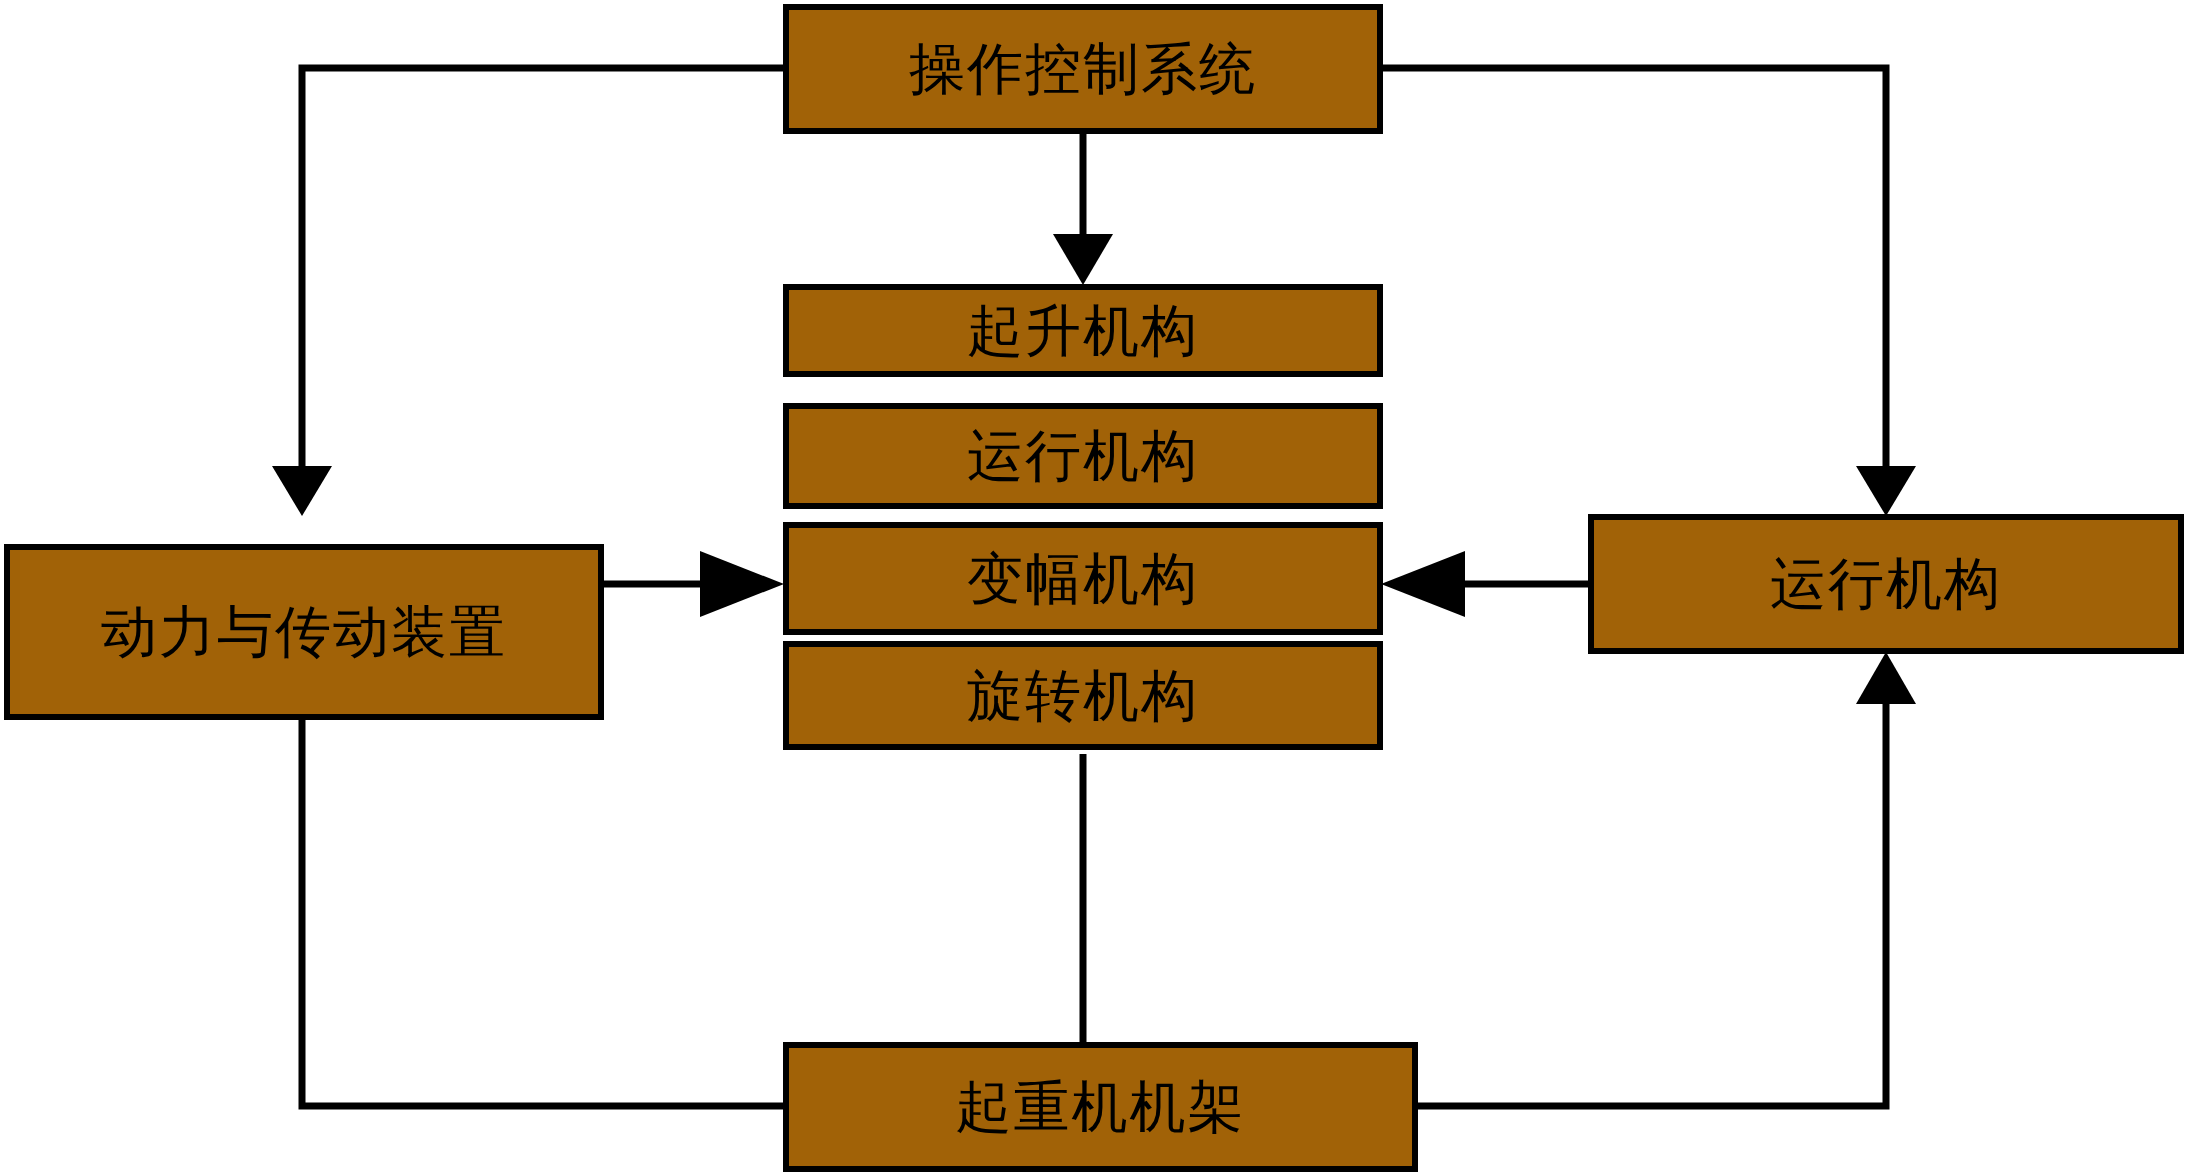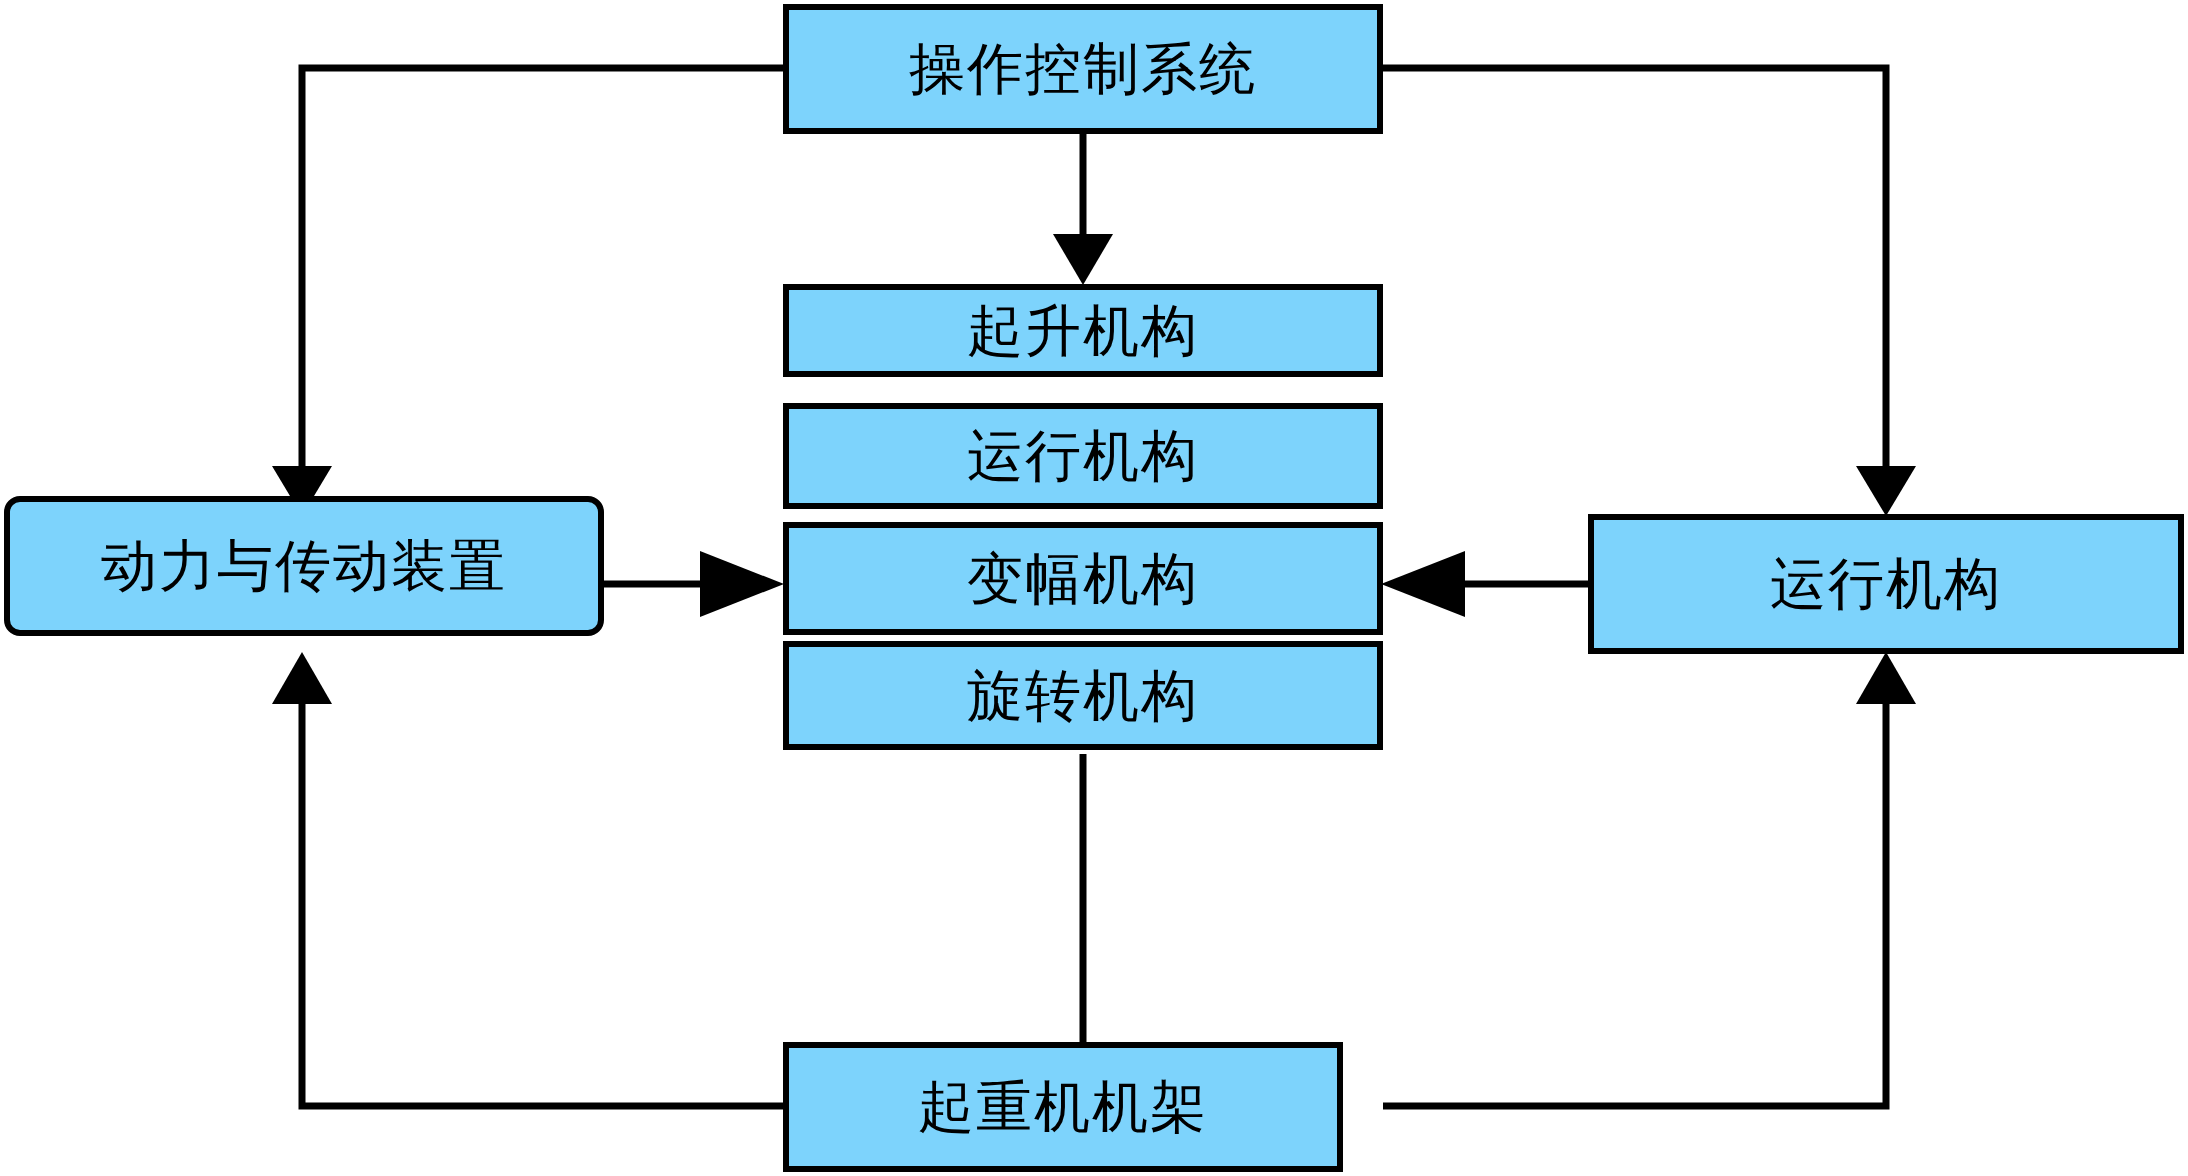--- a/index.html
+++ b/index.html
@@ -19,43 +19,43 @@
     position: absolute;
     left: 0;
     top: 0;
     width: 2188px;
     height: 1176px;
   }
   .node {
     position: absolute;
     box-sizing: border-box;
     border: 6px solid #000000;
-    background: #7dd3fc;
+    background: #a16207;
     display: flex;
     align-items: center;
     justify-content: center;
     z-index: 3;
   }
   .node-label {
     font-size: 56px;
     line-height: 1;
     letter-spacing: 2px;
     color: #000000;
     white-space: nowrap;
     font-weight: 400;
   }
   
   #node-control  { left: 783px;  top: 4px;    width: 600px; height: 130px; }
   #node-hoist    { left: 783px;  top: 284px;  width: 600px; height: 93px; }
   #node-travel   { left: 783px;  top: 403px;  width: 600px; height: 106px; }
   #node-luff     { left: 783px;  top: 522px;  width: 600px; height: 113px; align-items: center; }
   #node-slew     { left: 783px;  top: 641px;  width: 600px; height: 109px; }
-  #node-power    { left: 4px;    top: 496px;  width: 600px; height: 140px; border-radius: 16px; }
+  #node-power    { left: 4px;    top: 544px;  width: 600px; height: 176px; }
   #node-load     { left: 1588px; top: 514px;  width: 596px; height: 140px; }
-  #node-frame    { left: 783px;  top: 1042px; width: 560px; height: 130px; }
+  #node-frame    { left: 783px;  top: 1042px; width: 635px; height: 130px; }
 </style>
 </head>
 <body>
 
 <div id="canvas">
 
   <svg class="wires" viewBox="0 0 2188 1176" xmlns="http://www.w3.org/2000/svg">
     <defs></defs>
 
     <g>

